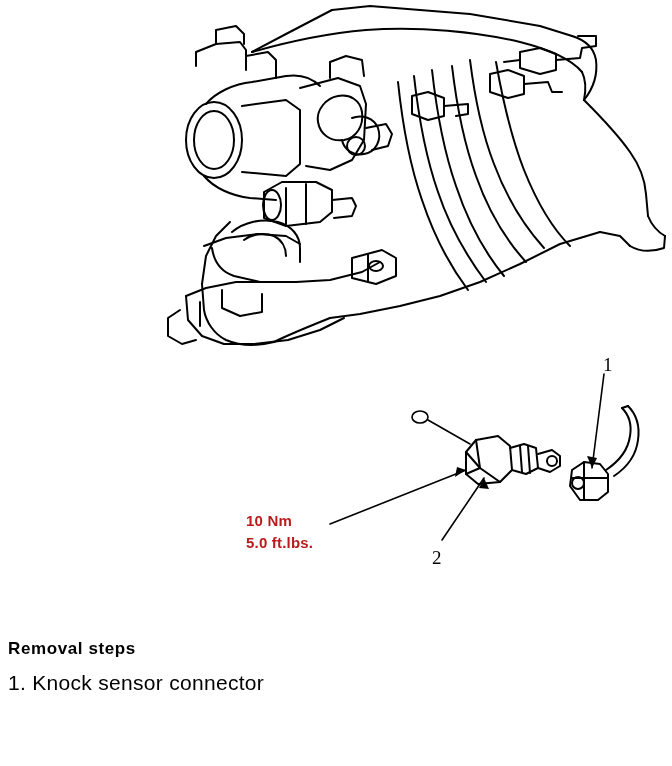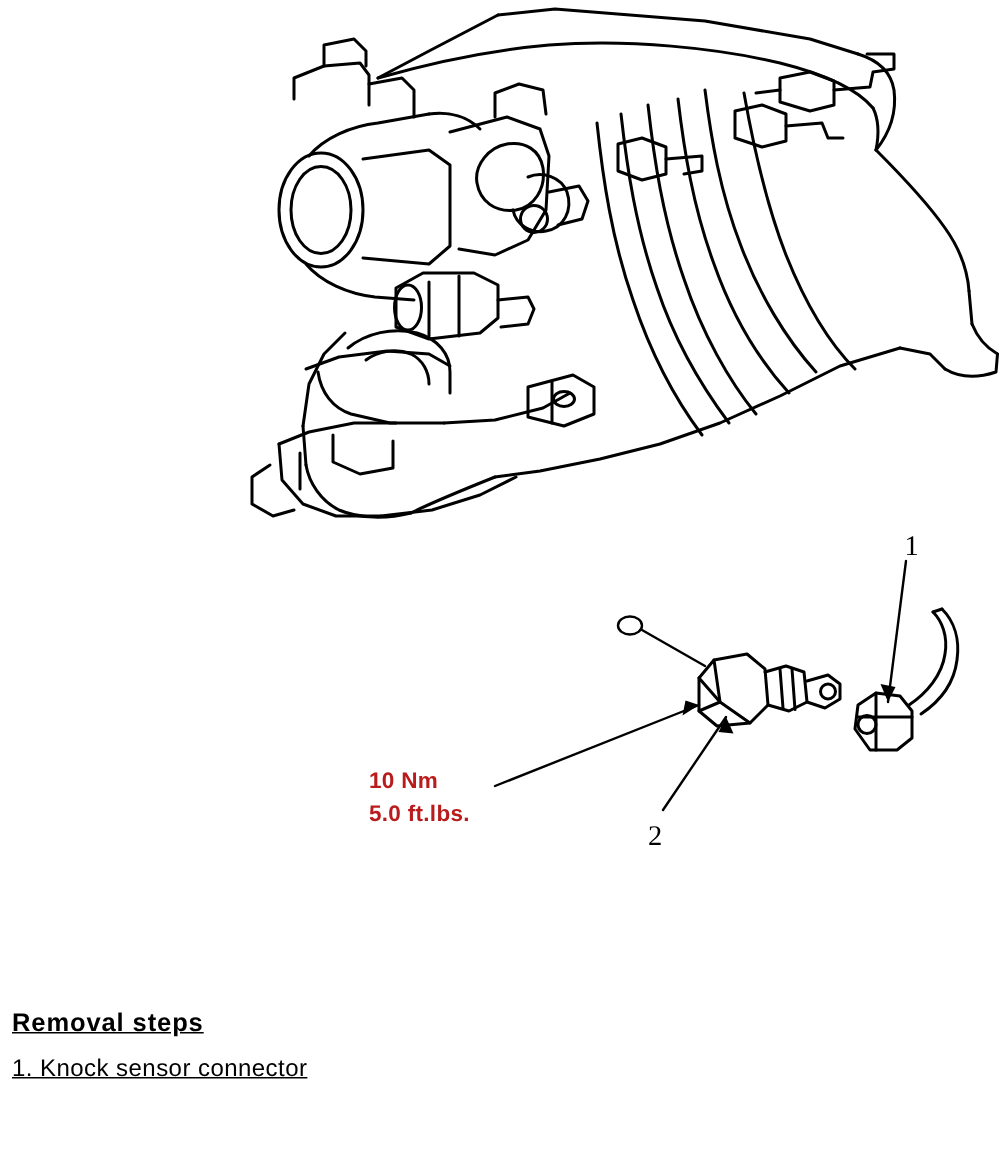--- a/index.html
+++ b/index.html
@@ -45,40 +45,39 @@
     font-weight: bold;
     line-height: 1.45;
     letter-spacing: 0.2px;
     color: #b91c1c;
     white-space: nowrap;
   }
 
   #removal-block {
     position: absolute;
     left: 8px;
-    top: 672px;
+    top: 639px;
     width: 400px;
-    text-decoration: underline;
   }
   #removal-title {
     font-family: "Liberation Sans", sans-serif;
     font-size: 17px;
     font-weight: bold;
     letter-spacing: 0.6px;
     margin: 0 0 9px 0;
     color: #000;
   }
   #removal-list {
     list-style: none;
     margin: 0;
     padding: 0;
   }
   #removal-list li {
     font-family: "Liberation Sans", sans-serif;
-    font-size: 16px;
+    font-size: 21px;
     line-height: 1.45;
     letter-spacing: 0.3px;
     color: #000;
     white-space: nowrap;
   }
 </style>
 </head>
 <body>
 
 <div id="figure">

